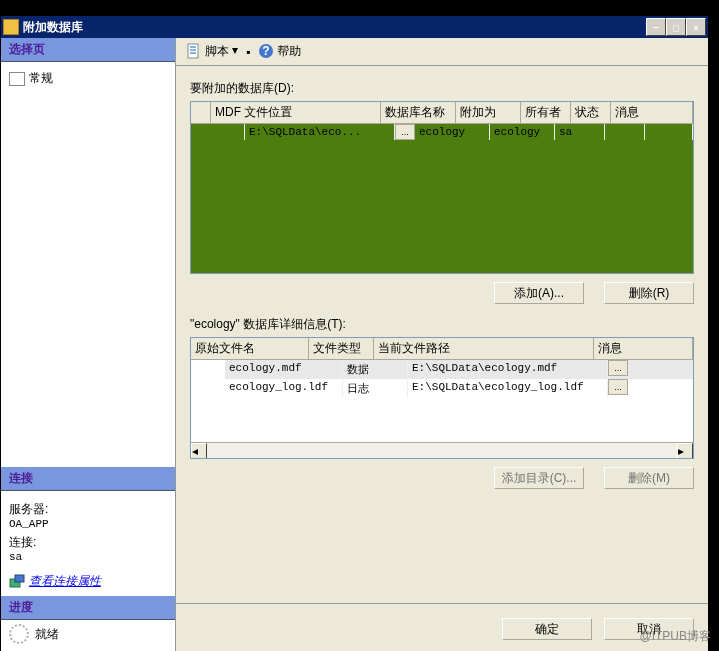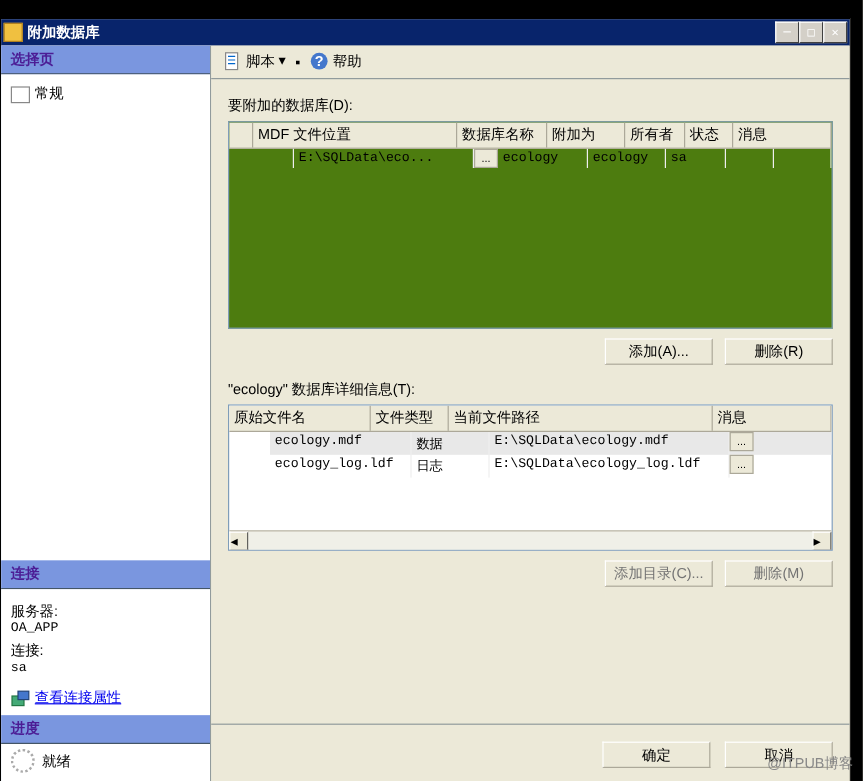--- a/index.html
+++ b/index.html
@@ -12,37 +12,37 @@
 .winbtn { width: 20px; height: 18px; background: #d4d0c8; border: 1px solid #fff; border-right-color: #404040; border-bottom-color: #404040; display: flex; align-items: center; justify-content: center; font-family: "Marlett", monospace; font-size: 10px; cursor: pointer; }
 .client { display: flex; height: calc(100% - 22px); }
 .sidebar { width: 175px; background: #d6dff7; border-right: 1px solid #919b9c; display: flex; flex-direction: column; }
 .side-hdr { background: #7a96df; color: #4c1d95; padding: 3px 8px; font-weight: bold; border-bottom: 1px solid #456; }
 .side-body { flex: 0 0 auto; padding: 6px 8px; background: #fff; }
 .side-item { display: flex; align-items: center; gap: 4px; padding: 2px 0; }
 .side-item .ic { width: 16px; height: 14px; border: 1px solid #888; background: #fff; }
 .side-sec-grow { flex: 1; background: #fff; }
 .side-block { padding: 6px 8px; background: #fff; border-top: 0; }
 .conn-label { margin: 4px 0 0 0; }
-.link { color: #0000ee; text-decoration: underline; cursor: pointer; display: flex; align-items: flex-end; gap: 4px; }
+.link { color: #0000ee; text-decoration: underline; cursor: pointer; display: flex; align-items: flex-start; gap: 4px; font-style: italic; }
 .link .ic2 { width: 16px; height: 16px; }
 .progress-item { display: flex; align-items: center; gap: 6px; padding: 4px 8px 10px 8px; background: #fff; }
 .spinner { width: 20px; height: 20px; border: 2px dotted #aaa; border-radius: 50%; }
 .main { flex: 1; background: #ece9d8; display: flex; flex-direction: column; }
 .toolbar { height: 28px; border-bottom: 1px solid #919b9c; display: flex; align-items: center; padding: 0 6px; gap: 4px; }
 .tbtn { display: flex; align-items: flex-start; gap: 3px; padding: 2px 4px; cursor: pointer; }
 .tbtn .tic { width: 16px; height: 16px; }
 .content { flex: 1; padding: 10px 14px 6px 14px; overflow: hidden; display: flex; flex-direction: column; }
 .label { margin: 4px 0 4px 0; }
 .grid { border: 1px solid #7f9db9; background: #4d7c0f; height: 173px; overflow: hidden; }
 .ghead { display: flex; background: #ece9d8; border-bottom: 1px solid #aca899; }
 .gcol { border-right: 1px solid #aca899; padding: 2px 4px; white-space: nowrap; overflow: hidden; }
 .grow { display: flex; margin-left: 34px; }
 .grow-sel { background: #e8e8e8; }
 .gcell { border-right: 1px solid #eee; padding: 2px 4px; font-family: "Courier New", monospace; font-size: 11px; white-space: nowrap; overflow: hidden; }
-.btnrow { display: flex; justify-content: flex-end; gap: 10px; margin: 8px 0; }
+.btnrow { display: flex; justify-content: flex-end; gap: 20px; margin: 8px 0; }
 .btn { min-width: 90px; height: 22px; background: #ece9d8; border: 1px solid #aca899; border-top-color: #fff; border-left-color: #fff; cursor: pointer; }
 .btn[disabled] { color: #737373; cursor: default; }
 .detail-label { margin: 4px 0 4px 0; }
 .grid2 { border: 1px solid #7f9db9; background: #fff; height: 122px; overflow: hidden; position: relative; }
 .scroll-x { height: 16px; background: #ece9d8; border-top: 1px solid #aca899; position: absolute; bottom: 0; left: 0; right: 0; display: flex; }
 .sb-btn { width: 16px; height: 16px; background: #ece9d8; border: 1px solid #fff; border-right-color: #404040; border-bottom-color: #404040; }
 .sb-track { flex: 1; background: #f0f0e8; }
 .browse-btn { width: 20px; height: 16px; background: #ece9d8; border: 1px solid #aca899; font-size: 9px; display: inline-flex; align-items: center; justify-content: center; cursor: pointer; }
 .footer { border-top: 1px solid #919b9c; padding: 14px; display: flex; justify-content: flex-end; gap: 12px; }
 .watermark { position: absolute; right: 8px; bottom: 6px; color: #888; font-size: 12px; }

